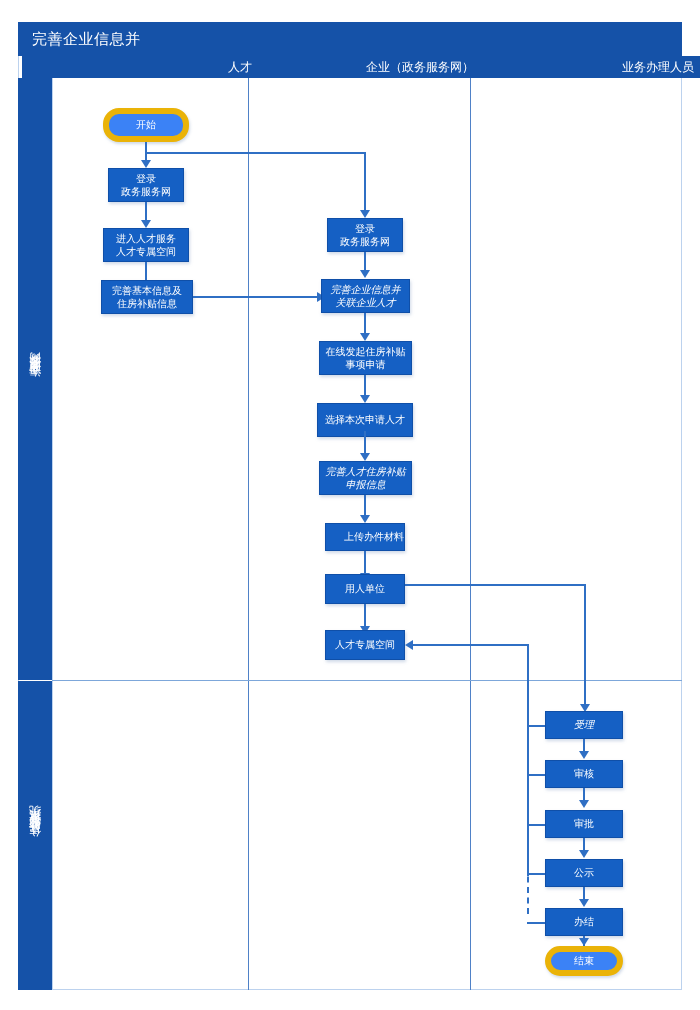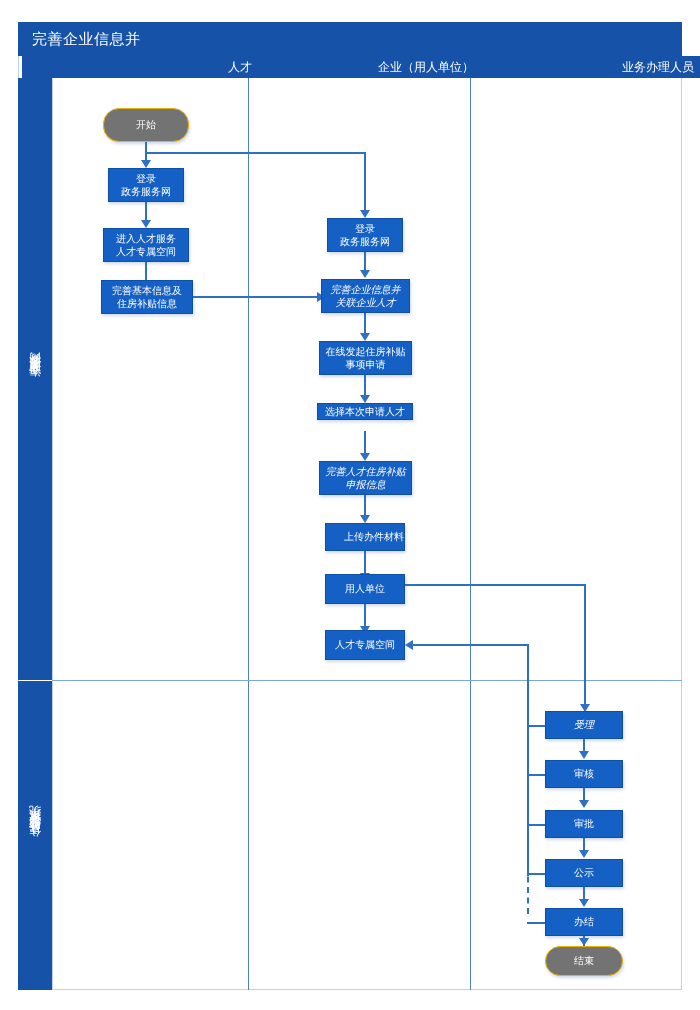--- a/index.html
+++ b/index.html
@@ -38,21 +38,21 @@
   
   .vline{position:absolute;width:1px;background:#4f81c7;}
   .hline{position:absolute;height:1px;background:#7da7da;}
 
   
   .node{position:absolute;box-sizing:border-box;background:#1560c4;
         border:1px solid #0f4fa8;color:#ffffff;font-size:10px;
         display:flex;align-items:center;justify-content:center;
         text-align:center;line-height:1.35;
         box-shadow:1px 2px 3px rgba(120,150,190,.35);}
-  .node.term{background:#737373;border:1px solid #eab308;border-radius:16px;
+  .node.term{background:#3b82f6;border:6px solid #eab308;border-radius:16px;
              font-size:10px;}
 
   
   .conn{position:absolute;background:#2f6fc4;}
   .conn.v{width:1.6px;}
   .conn.h{height:1.6px;}
   .conn.dash{background:none;border-left:2px dashed #2f6fc4;width:0;}
   .arrow{position:absolute;width:0;height:0;}
   .arrow.down{border-left:5px solid transparent;border-right:5px solid transparent;
               border-top:8px solid #2f6fc4;}
@@ -68,21 +68,21 @@
 <div id="stage">
 
   <div class="frame"></div>
 
   <div class="titlebar">
     <div class="t">完善企业信息并</div>
   </div>
 
   <div class="hdr">
     <div class="cap cap-talent">人才</div>
-    <div class="cap cap-ent">企业（用人单位）</div>
+    <div class="cap cap-ent">企业（政务服务网）</div>
     <div class="cap cap-staff">业务办理人员</div>
   </div>
 
   <div class="vbar" id="vbar1">
     <span>海南省政务服务网</span>
   </div>
   <div class="vbar" id="vbar2">
     <span>住房补贴业务审批系统</span>
   </div>
 
@@ -143,21 +143,21 @@
   <div class="arrow down" style="left:360px;top:333px;"></div>
 
   <div class="node" style="left:319px;top:341px;width:93px;height:34px;">
     <span style="white-space:pre-line">在线发起住房补贴
 事项申请</span>
   </div>
 
   <div class="conn v" style="left:364px;top:375px;height:22px;"></div>
   <div class="arrow down" style="left:360px;top:395px;"></div>
 
-  <div class="node" style="left:317px;top:403px;width:96px;height:17px;">
+  <div class="node" style="left:317px;top:403px;width:96px;height:34px;">
     <span style="white-space:pre-line">选择本次申请人才</span>
   </div>
 
   <div class="conn v" style="left:364px;top:431px;height:26px;"></div>
   <div class="arrow down" style="left:360px;top:453px;"></div>
 
   <div class="node" style="left:319px;top:461px;width:93px;height:34px;font-style:italic;">
     <span style="white-space:pre-line">完善人才住房补贴
 申报信息</span>
   </div>

